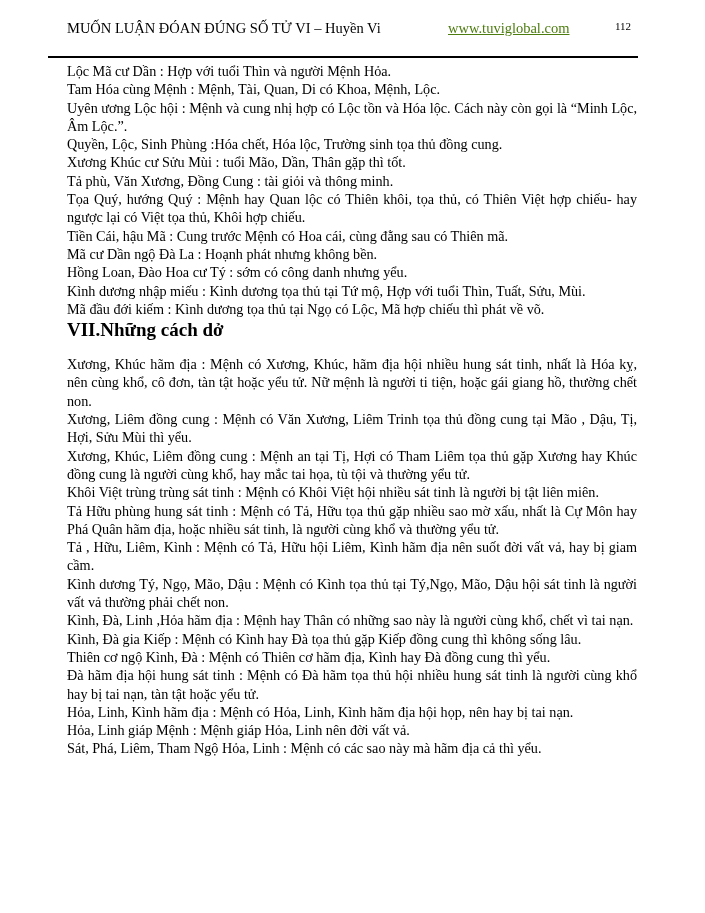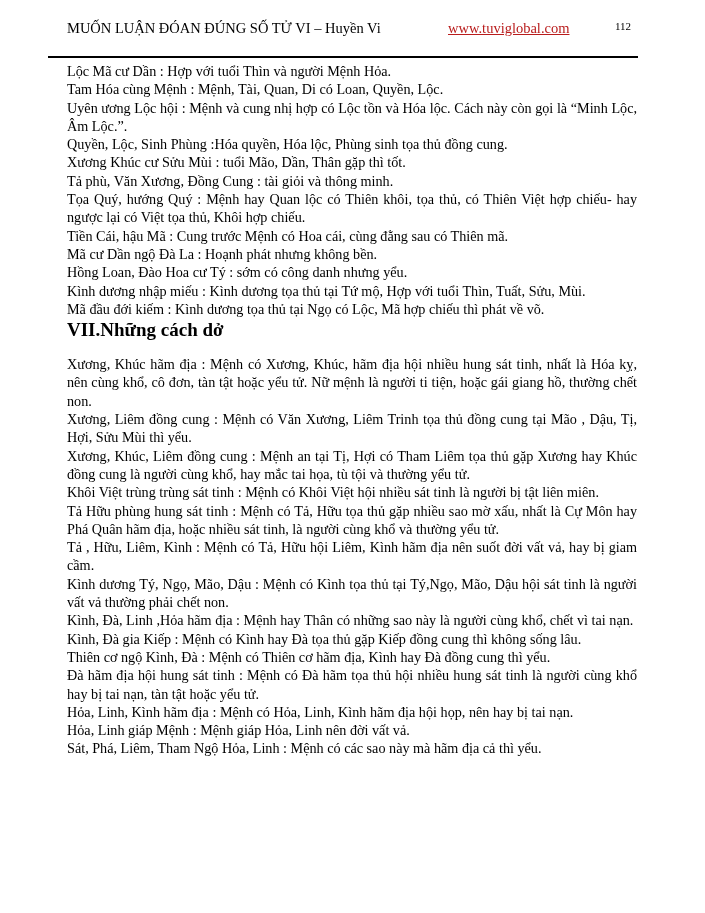--- a/index.html
+++ b/index.html
@@ -71,33 +71,33 @@
     font-weight: bold;
   }
 </style>
 </head>
 <body>
 
 <div class="page" style="background: rgb(255, 255, 255); color: rgb(0, 0, 0);">
 
   <span class="hdr-title">MUỐN LUẬN ĐÓAN ĐÚNG SỐ TỬ VI – Huyền Vi</span>
 
-  <a class="hdr-link" href="#" style="color: #b91c1c;">www.tuviglobal.com</a>
+  <a class="hdr-link" href="#" style="color: #4d7c0f;">www.tuviglobal.com</a>
 
   <span class="hdr-page">112</span>
 
   <div class="rule" style="background: rgb(0, 0, 0);"></div>
 
   <div class="content">
 
     <div>
         <p class="para">Lộc Mã cư Dần : Hợp với tuổi Thìn và người Mệnh Hỏa.</p>
-        <p class="para">Tam Hóa cùng Mệnh : Mệnh, Tài, Quan, Di có Loan, Quyền, Lộc.</p>
+        <p class="para">Tam Hóa cùng Mệnh : Mệnh, Tài, Quan, Di có Khoa, Mệnh, Lộc.</p>
         <p class="para">Uyên ương Lộc hội : Mệnh và cung nhị hợp có Lộc tồn và Hóa lộc. Cách này còn gọi là “Minh Lộc, Âm Lộc.”.</p>
-        <p class="para">Quyền, Lộc, Sinh Phùng :Hóa quyền, Hóa lộc, Phùng sinh tọa thủ đồng cung.</p>
+        <p class="para">Quyền, Lộc, Sinh Phùng :Hóa chết, Hóa lộc, Trường sinh tọa thủ đồng cung.</p>
         <p class="para">Xương Khúc cư Sửu Mùi : tuổi Mão, Dần, Thân gặp thì tốt.</p>
         <p class="para">Tả phù, Văn Xương, Đồng Cung : tài giỏi và thông minh.</p>
         <p class="para">Tọa Quý, hướng Quý : Mệnh hay Quan lộc có Thiên khôi, tọa thủ, có Thiên Việt hợp chiếu- hay ngược lại có Việt tọa thủ, Khôi hợp chiếu.</p>
         <p class="para">Tiền Cái, hậu Mã : Cung trước Mệnh có Hoa cái, cùng đằng sau có Thiên mã.</p>
         <p class="para">Mã cư Dần ngộ Đà La : Hoạnh phát nhưng không bền.</p>
         <p class="para">Hồng Loan, Đào Hoa cư Tý : sớm có công danh nhưng yểu.</p>
         <p class="para">Kình dương nhập miếu : Kình dương tọa thủ tại Tứ mộ, Hợp với tuổi Thìn, Tuất, Sửu, Mùi.</p>
         <p class="para">Mã đầu đới  kiếm : Kình dương tọa thủ tại Ngọ có Lộc, Mã hợp chiếu thì phát về võ.</p>
       </div>
 

